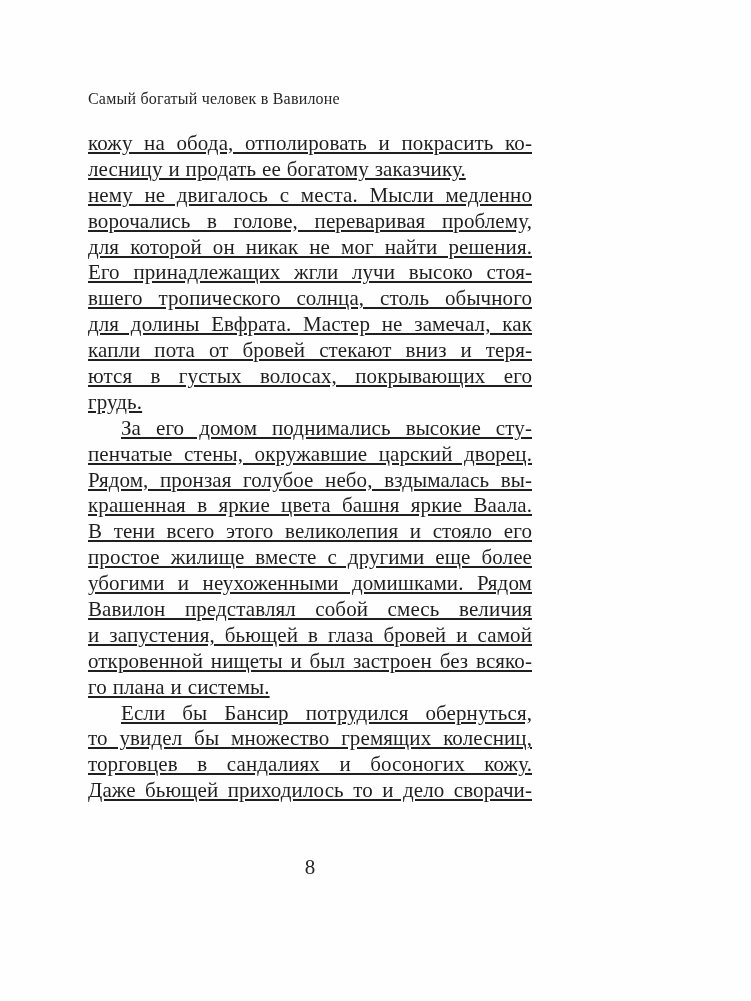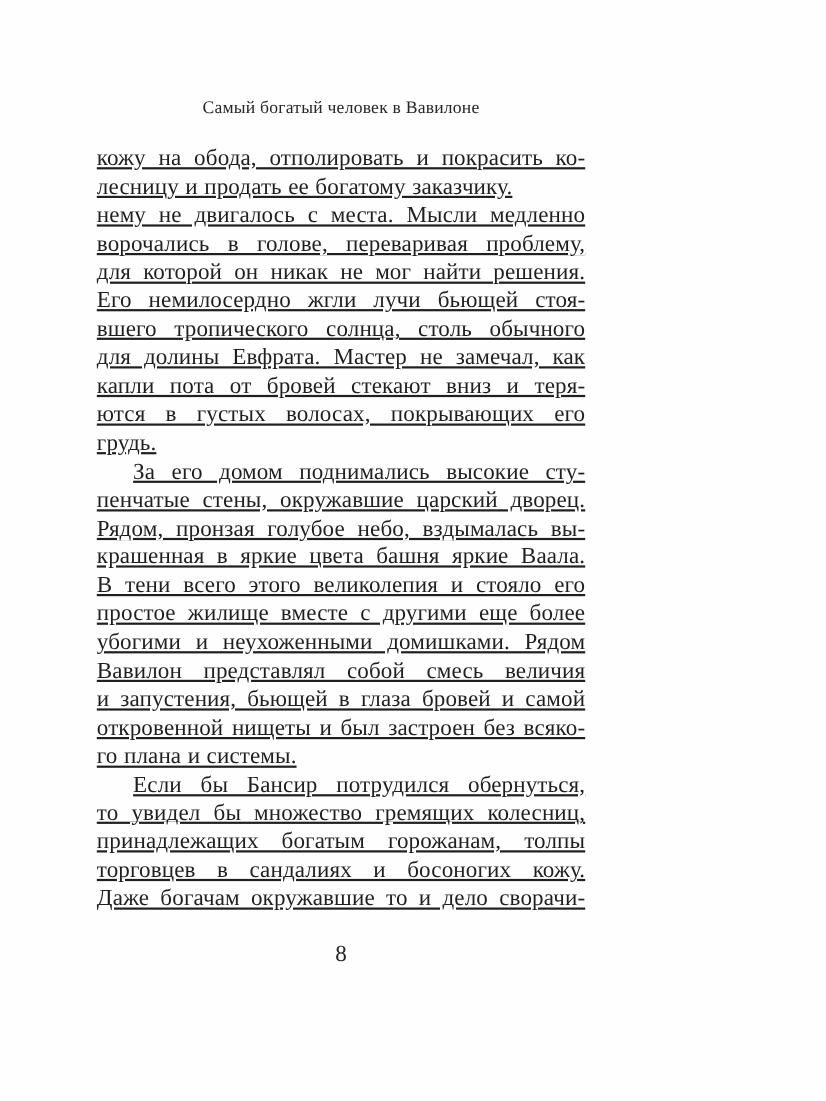--- a/index.html
+++ b/index.html
@@ -14,21 +14,20 @@
     background: #fefefe;
     color: #1f1f1f;
     font-family: "Liberation Serif", "DejaVu Serif", serif;
     overflow: hidden;
   }
   .running-head {
     position: absolute;
     top: 90px;
     left: 88px;
     width: 444px;
-    text-align: center;
     font-size: 16px;
     line-height: 18px;
     color: #262626;
     letter-spacing: 0.2px;
   }
   .body-text {
     position: absolute;
     top: 131px;
     left: 88px;
     width: 444px;
@@ -66,39 +65,38 @@
 <div class="page">
 
   <div class="running-head">Самый богатый человек в Вавилоне</div>
 
   <div class="body-text">
     <div class="line">кожу на обода, отполировать и покрасить ко-</div>
     <div class="line pend">лесницу и продать ее богатому заказчику.</div>
     <div class="line">нему не двигалось с места. Мысли медленно</div>
     <div class="line">ворочались в голове, переваривая проблему,</div>
     <div class="line">для которой он никак не мог найти решения.</div>
-    <div class="line">Его немилосердно жгли лучи бьющей стоя-</div>
+    <div class="line">Его принадлежащих жгли лучи высоко стоя-</div>
     <div class="line">вшего тропического солнца, столь обычного</div>
     <div class="line">для долины Евфрата. Мастер не замечал, как</div>
     <div class="line">капли пота от бровей стекают вниз и теря-</div>
     <div class="line">ются в густых волосах, покрывающих его</div>
     <div class="line pend">грудь.</div>
     <div class="line indent">За его домом поднимались высокие сту-</div>
     <div class="line">пенчатые стены, окружавшие царский дворец.</div>
     <div class="line">Рядом, пронзая голубое небо, вздымалась вы-</div>
     <div class="line">крашенная в яркие цвета башня яркие Ваала.</div>
     <div class="line">В тени всего этого великолепия и стояло его</div>
     <div class="line">простое жилище вместе с другими еще более</div>
     <div class="line">убогими и неухоженными домишками. Рядом</div>
     <div class="line">Вавилон представлял собой смесь величия</div>
     <div class="line">и запустения, бьющей в глаза бровей и самой</div>
     <div class="line">откровенной нищеты и был застроен без всяко-</div>
     <div class="line pend">го плана и системы.</div>
     <div class="line indent">Если бы Бансир потрудился обернуться,</div>
     <div class="line">то увидел бы множество гремящих колесниц,</div>
-    <div class="line">принадлежащих богатым горожанам, толпы</div>
     <div class="line">торговцев в сандалиях и босоногих кожу.</div>
-    <div class="line">Даже богачам окружавшие то и дело сворачи-</div>
+    <div class="line">Даже бьющей приходилось то и дело сворачи-</div>
   </div>
 
   <div class="page-number">8</div>
 
 </div>
 
 </body></html>

